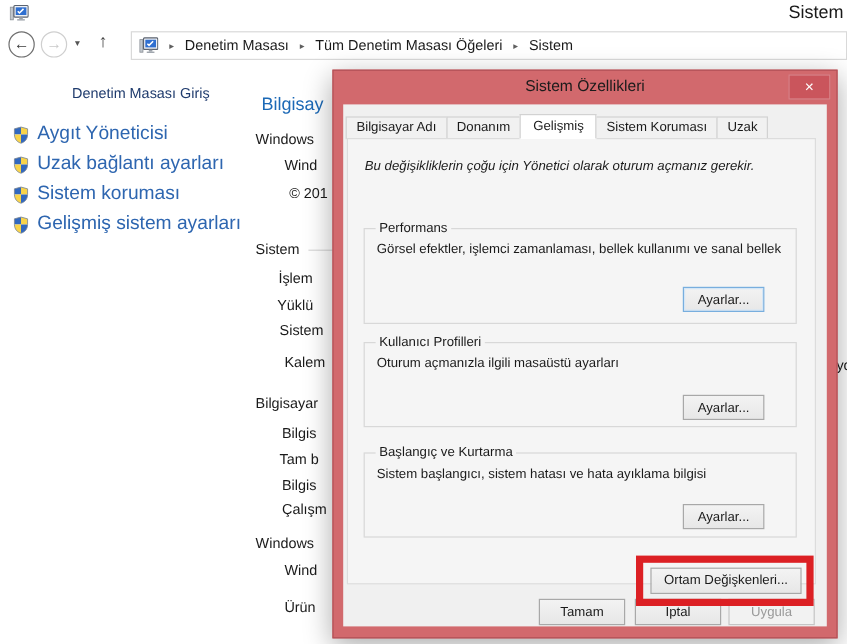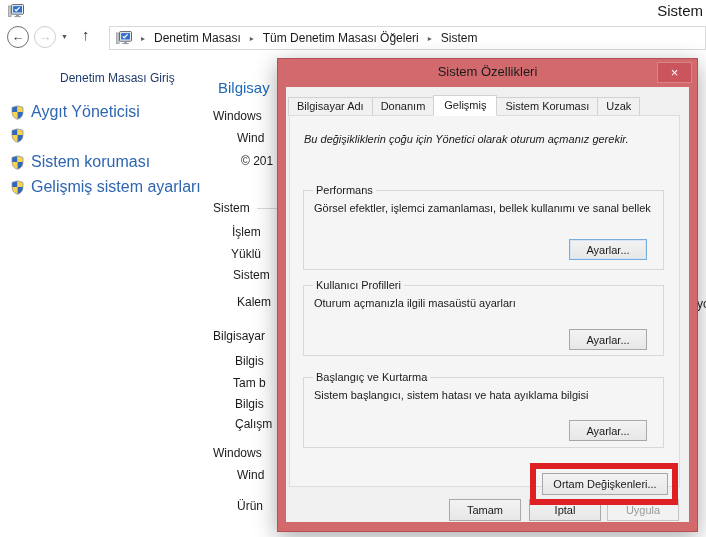--- a/index.html
+++ b/index.html
@@ -56,21 +56,21 @@
   .intro { position:absolute; left:14px; top:17px; font-size:11px;font-style:italic; }
 
   .group { position:absolute; left:13px; width:361px; border:1px solid #d8d8d8; }
   .group-label { position:absolute; left:9px; top:-7px; background:#f5f5f5;
     padding:0 3px; font-size:11px; }
   .group-desc { position:absolute; left:10px; top:11px; font-size:11px; white-space:nowrap; }
 
   .btn { position:absolute; background:linear-gradient(#f3f3f3,#e7e7e7);
     border:1px solid #a8a8a8; font-family:inherit; font-size:11px; color:#1a1a1a;
     text-align:center; padding:0; }
-  .group .btn { right:16px; width:78px; height:21px; }
+  .group .btn { right:26px; width:68px; height:21px; }
   .btn.focused { border:1px solid #78aede; box-shadow:0 0 0 1px #d4e6f6 inset; }
   .btn.disabled { background:#f2f2f2; border-color:#c5c5c5; color:#9a9a9a; }
 
   .env-btn { left:252px; top:357px; width:126px; height:22px; }
   .red-box { position:absolute; left:240px; top:347px; width:148px; height:42px;
     border:6px solid #dc2024; z-index:5; }
 
   .footer-btn { top:412px; width:72px; height:22px; }
 
   .icon16 { width:16px; height:16px; }
@@ -130,20 +130,21 @@
 <div class="side-item" style="top:103px">
   <svg class="icon15">
       <use href="#sym-shield"></use>
     </svg>
   <span>Aygıt Yöneticisi</span>
 </div>
 <div class="side-item" style="top:128px">
   <svg class="icon15">
       <use href="#sym-shield"></use>
     </svg>
+  <span>Uzak bağlantı ayarları</span>
 </div>
 <div class="side-item" style="top:153px">
   <svg class="icon15">
       <use href="#sym-shield"></use>
     </svg>
   <span>Sistem koruması</span>
 </div>
 <div class="side-item" style="top:178px">
   <svg class="icon15">
       <use href="#sym-shield"></use>

